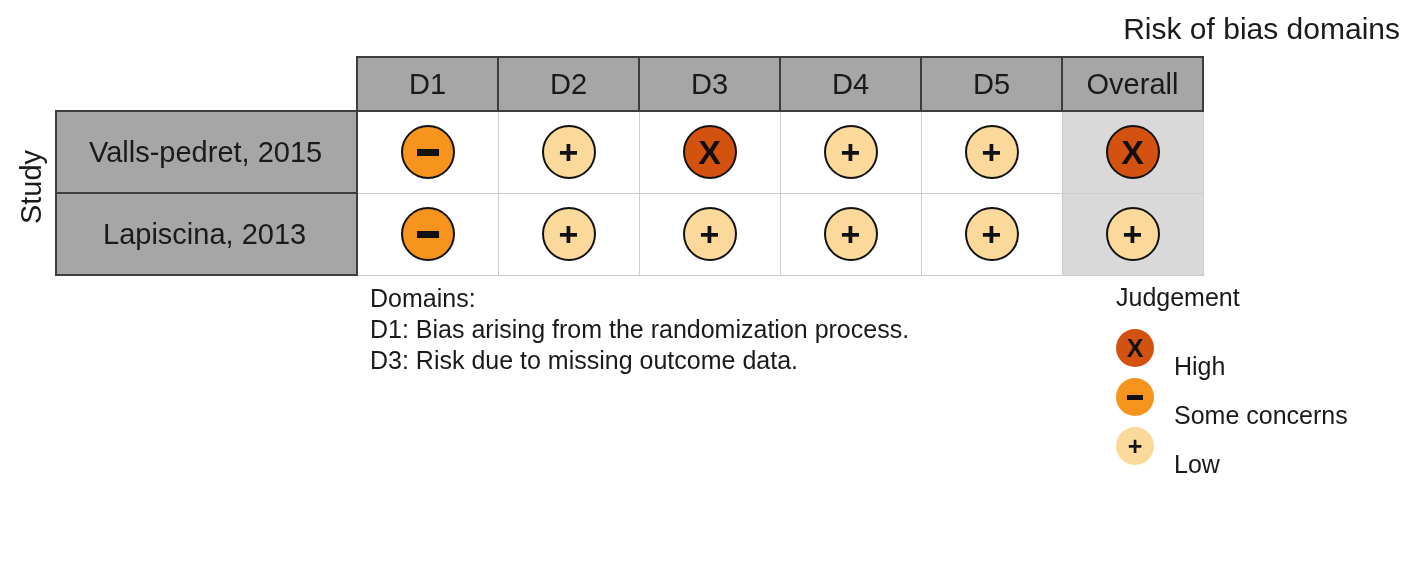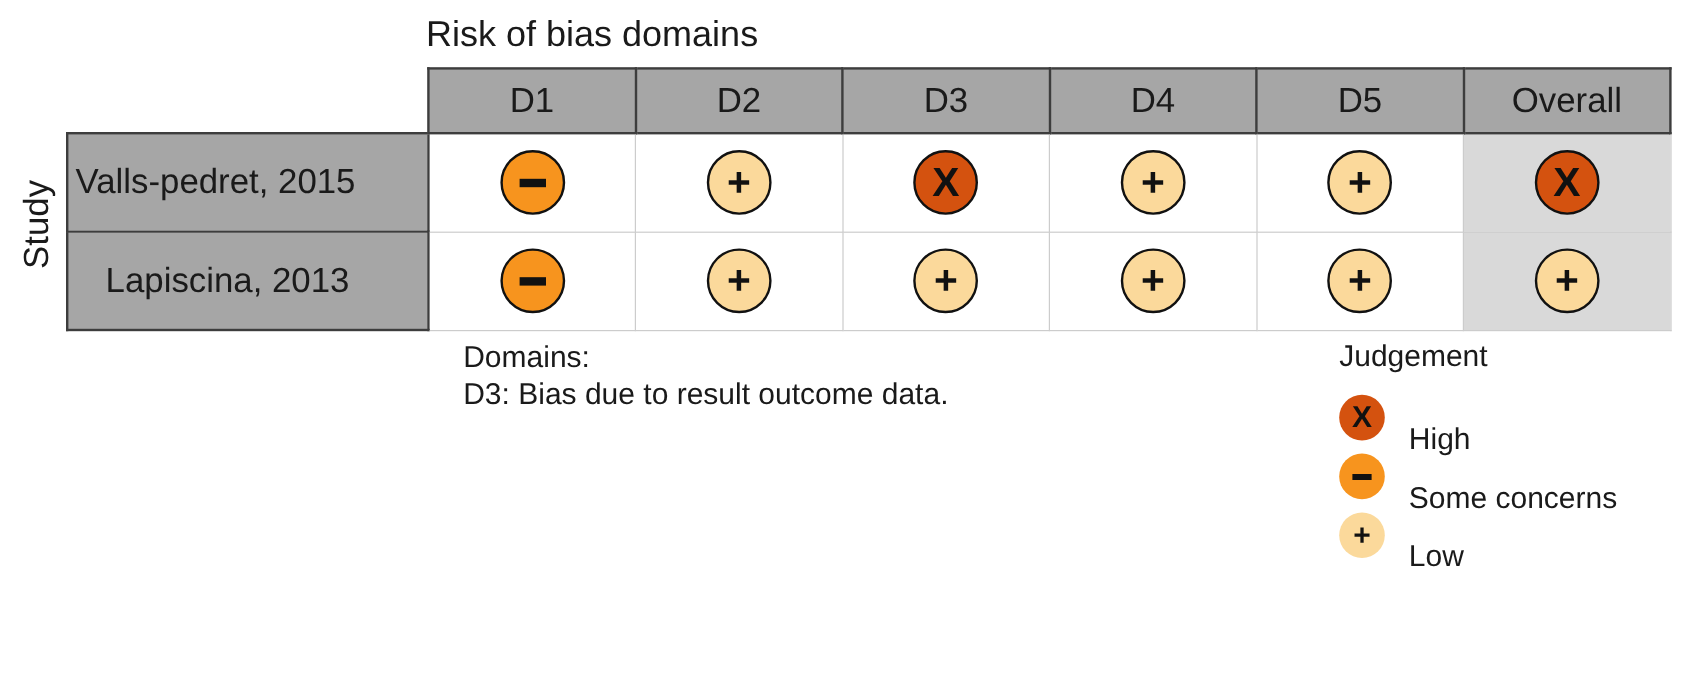--- a/index.html
+++ b/index.html
@@ -15,21 +15,21 @@
     color: #000000;
     overflow: hidden;
   }
 
   
   #plot-title {
     position: absolute;
     left: 355px;
     top: 12px;
     width: 1045px;
-    text-align: left;
+    text-align: right;
     font-size: 30px;
     line-height: 34px;
     color: #1a1a1a;
     white-space: nowrap;
   }
 
   
   #study-axis-label {
     position: absolute;
     left: -14px;
@@ -42,21 +42,21 @@
     transform-origin: center center;
     color: #1a1a1a;
     white-space: nowrap;
   }
 
   
   #rob-table {
     position: absolute;
     left: 55px;
     top: 56px;
-    width: 1338px;
+    width: 1149px;
     border-collapse: collapse;
     table-layout: fixed;
   }
   #rob-table td, #rob-table th {
     padding: 0;
     margin: 0;
   }
 
   .corner-cell {
     width: 300px;
@@ -83,24 +83,24 @@
     background: #a6a6a6;
     border: 2px solid #3d3d3d;
     vertical-align: middle;
     font-size: 29px;
     color: #1a1a1a;
     white-space: nowrap;
     overflow: hidden;
   }
   .study-label-cell .study-text {
     display: block;
-    padding-left: 6px;
+    padding-left: 32px;
   }
   .study-label-cell.indent .study-text {
-    padding-left: 31px;
+    padding-left: 46px;
   }
 
   .judgement-cell {
     height: 80px;
     background: #ffffff;
     border: 1px solid #cccccc;
     text-align: center;
     vertical-align: middle;
   }
   .judgement-cell.overall-col {
@@ -148,21 +148,20 @@
 
   
   #domain-key {
     position: absolute;
     left: 370px;
     top: 283px;
     font-size: 25px;
     line-height: 31px;
     color: #1a1a1a;
     white-space: nowrap;
-    margin-left: 16px;
   }
   #domain-key .key-line { display: block; }
 
   
   #judgement-legend {
     position: absolute;
     left: 1116px;
     top: 283px;
     font-size: 25px;
     color: #1a1a1a;
@@ -304,21 +303,22 @@
         <span class="bubble j-low">
           <span class="glyph">+</span>
         </span>
       </td>
     </tr>
   </tbody>
 </table>
 
 <div id="domain-key">
   <span class="key-line">Domains:</span>
-  <span class="key-line">D3: Bias due to result outcome data.</span>
+  <span class="key-line">D1: Bias arising from the randomization process.</span>
+  <span class="key-line">D3: Risk due to missing outcome data.</span>
 </div>
 
 <div id="judgement-legend">
   <span class="legend-title">Judgement</span>
 
   <div class="legend-row">
     <span class="legend-bubble j-high">
       <span class="glyph">X</span>
     </span>
     <span class="legend-label">High</span>

